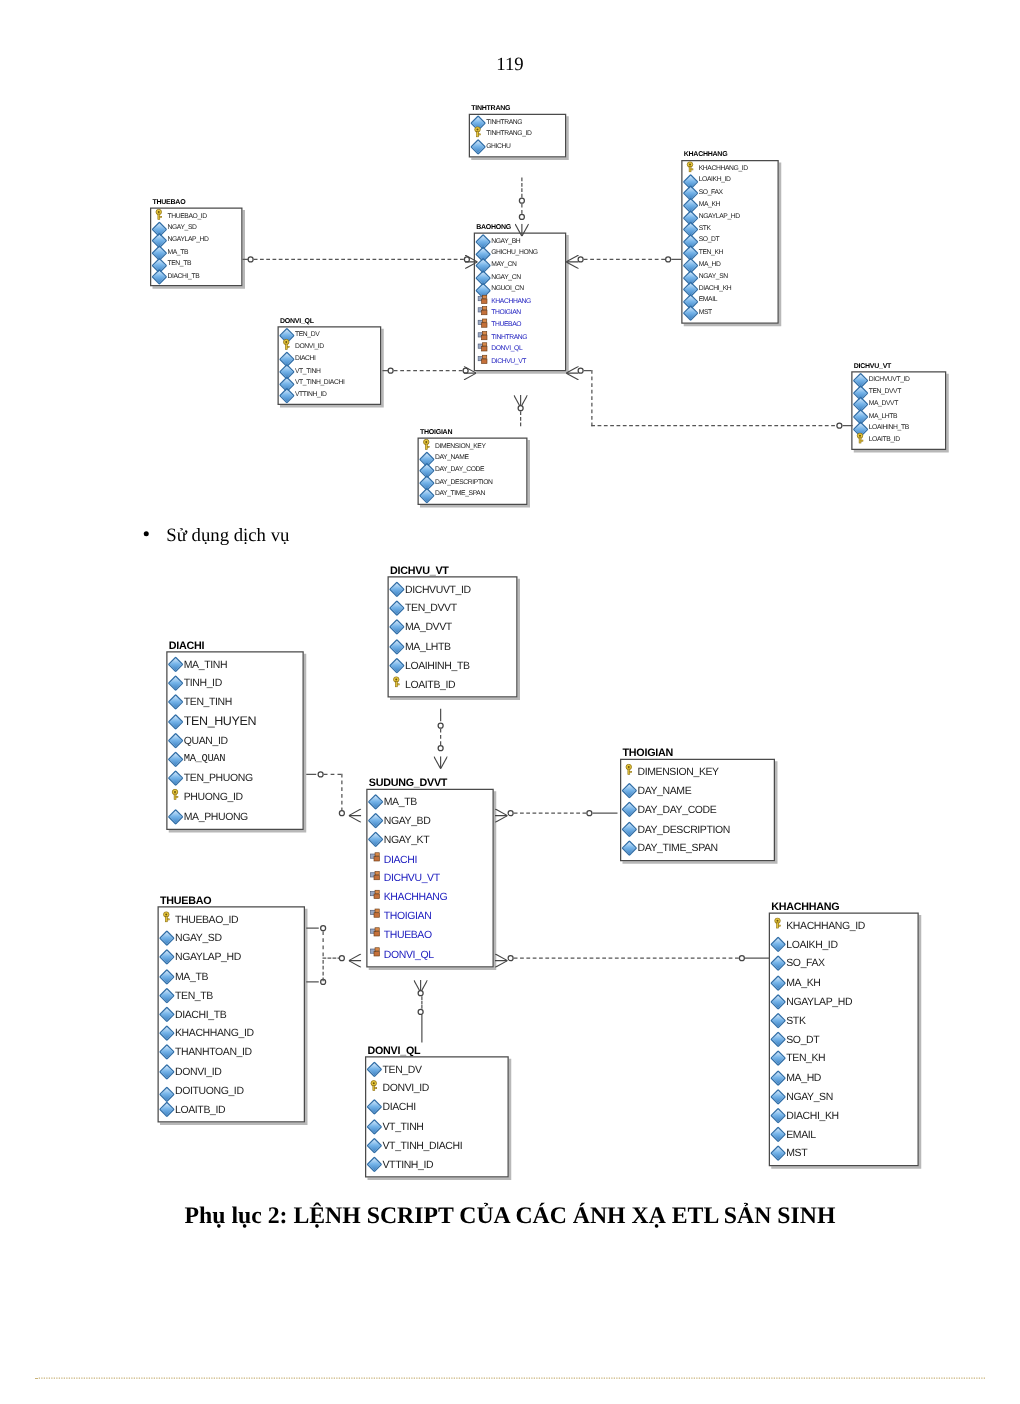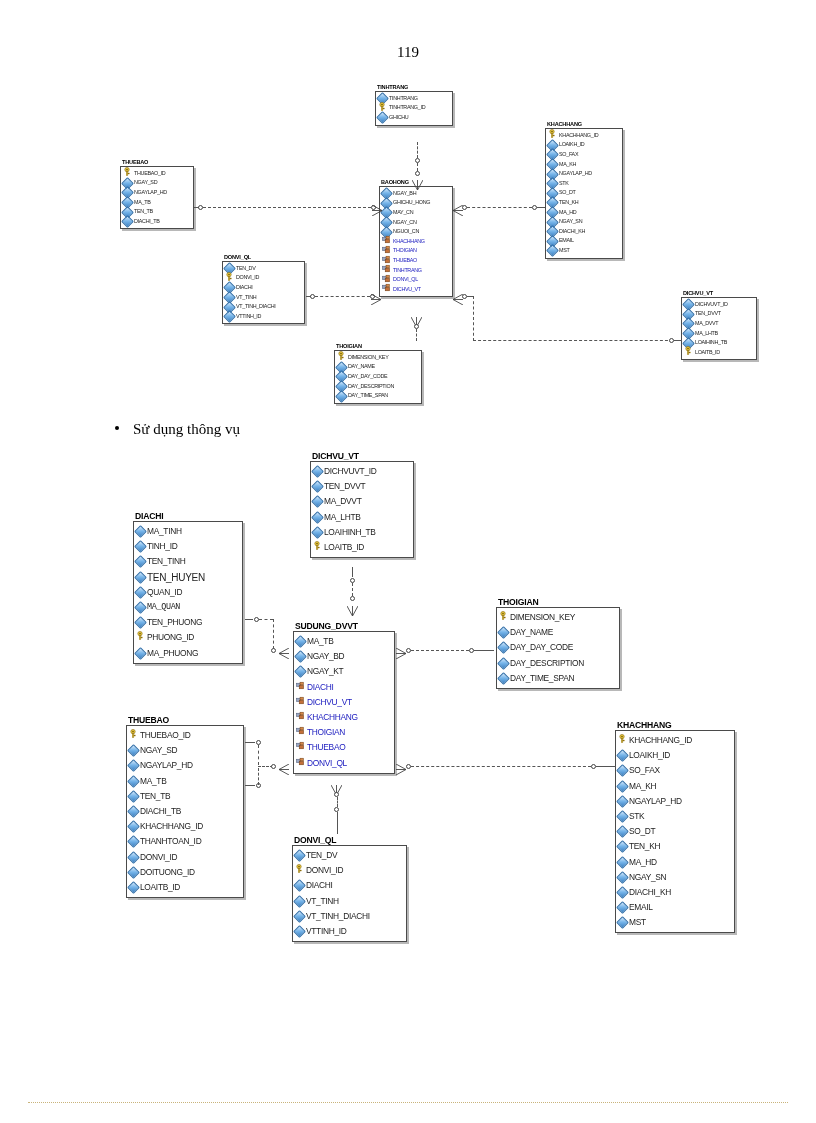--- a/index.html
+++ b/index.html
@@ -560,21 +560,21 @@
             <path d="M11 0 L5.5 10"></path>
             <path d="M5.5 0 L5.5 10"></path>
           </g>
         </svg></div>
       <div class="circle" style="left: 413.5px; top: 324px;"></div>
       <div class="dash-v" style="left: 416px; top: 329px; height: 12px;"></div>
     </div>
 
   <div class="bullet-line" style="left:115px; top:421px;">
     <span class="bullet-dot"></span>
-    <span>Sử dụng thông vụ</span>
+    <span>Sử dụng dịch vụ</span>
   </div>
 
   <div id="diagram-bottom">
       <div class="er-table" style="left: 310px; top: 452px; width: 104px;">
         <div class="er-title" style="font-size: 8.6px;">DICHVU_VT</div>
         <div class="er-box">
           <div class="er-field" style="font-size: 8.4px; height: 15.2px; line-height: 15.2px;">
             <span class="ico" style="width: 9px; height: 9px; display: inline-flex; align-items: center; justify-content: center;">
               <span class="ico-attr"></span>
             </span>
@@ -839,21 +839,21 @@
               <span class="ico-attr"></span>
             </span>
             <span>THANHTOAN_ID</span>
           </div>
           <div class="er-field" style="font-size: 8.4px; height: 15.2px; line-height: 15.2px;">
             <span class="ico" style="width: 9px; height: 9px; display: inline-flex; align-items: center; justify-content: center;">
               <span class="ico-attr"></span>
             </span>
             <span>DONVI_ID</span>
           </div>
-          <div class="er-field" style="font-size: 8.4px; height: 15.2px; line-height: 15.2px;">
+          <div class="er-field" style="font-size: 8.4px; height: 15.2px; line-height: 15.2px; align-items: flex-end;">
             <span class="ico" style="width: 9px; height: 9px; display: inline-flex; align-items: center; justify-content: center;">
               <span class="ico-attr"></span>
             </span>
             <span>DOITUONG_ID</span>
           </div>
           <div class="er-field" style="font-size: 8.4px; height: 15.2px; line-height: 15.2px;">
             <span class="ico" style="width: 9px; height: 9px; display: inline-flex; align-items: center; justify-content: center;">
               <span class="ico-attr"></span>
             </span>
             <span>LOAITB_ID</span>
@@ -1056,16 +1056,17 @@
             <path d="M11 0 L5.5 10"></path>
             <path d="M5.5 0 L5.5 10"></path>
           </g>
         </svg></div>
       <div class="circle" style="left: 334px; top: 792px;"></div>
       <div class="dash-v" style="left: 336.5px; top: 797px; height: 10px;"></div>
       <div class="circle" style="left: 334px; top: 807px;"></div>
       <div class="sol-v" style="left: 336.5px; top: 812px; height: 22px;"></div>
     </div>
 
+  <div class="heading" style="top:960px;">Phụ lục 2: LỆNH SCRIPT CỦA CÁC ÁNH XẠ ETL SẢN SINH</div>
 
 
   <div class="footer-rule"></div>
 </div>
 
 </body></html>

